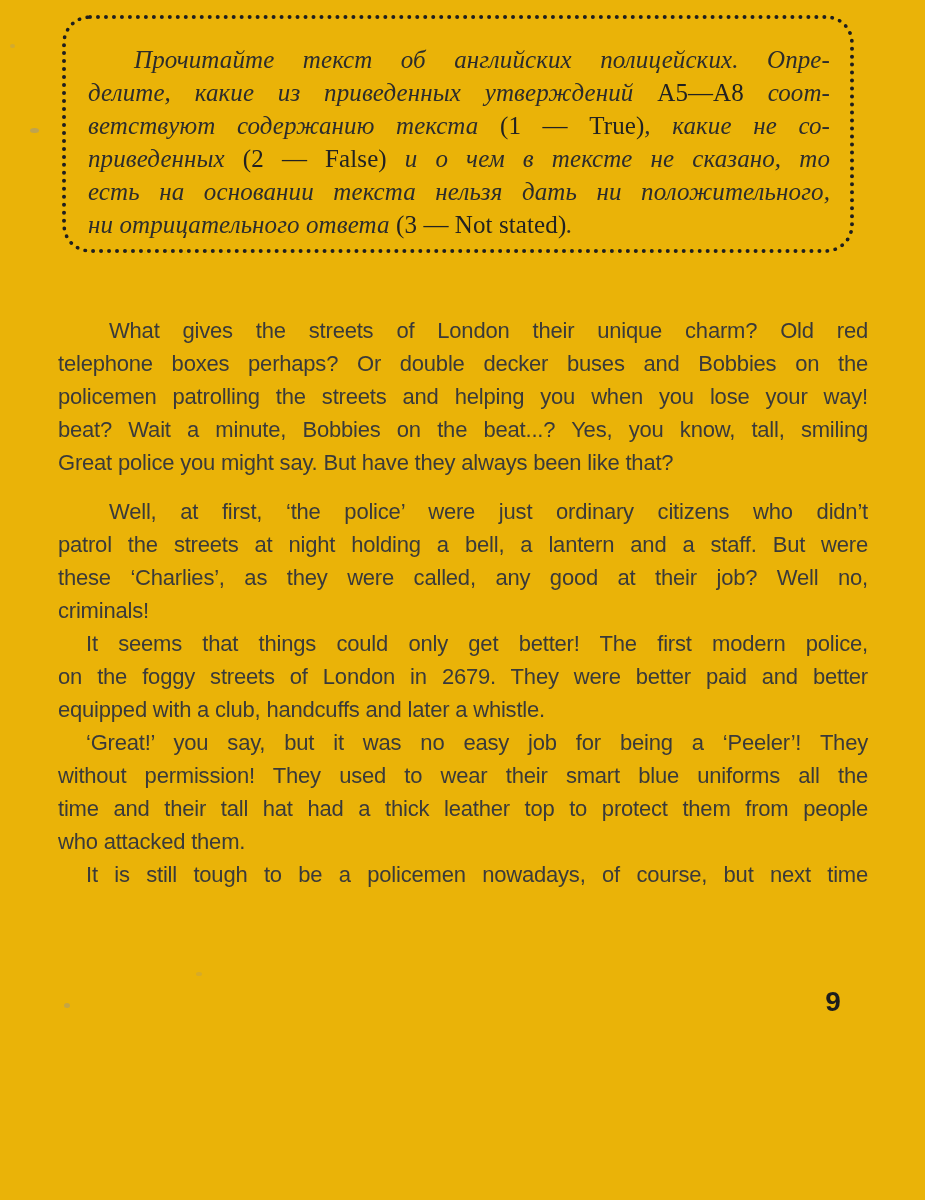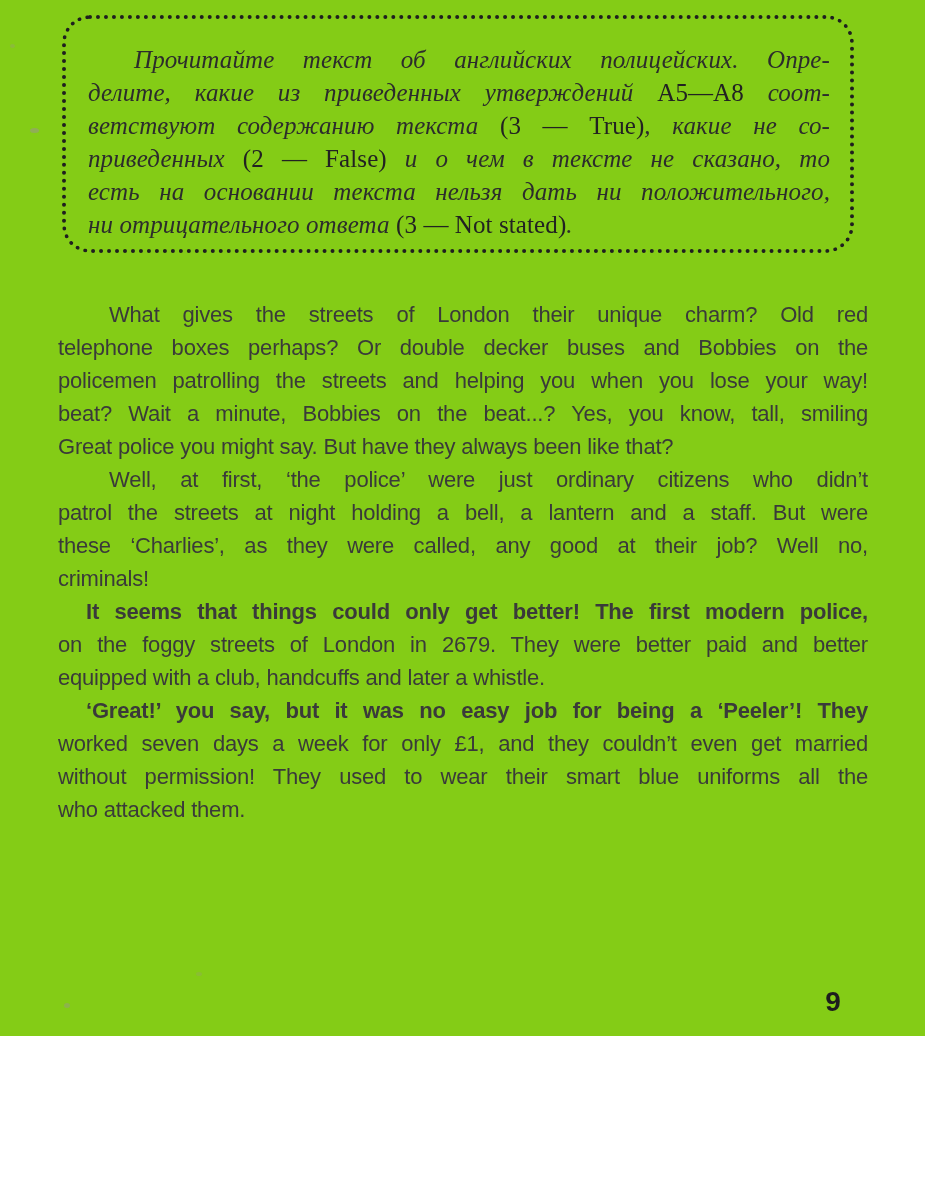--- a/index.html
+++ b/index.html
@@ -1,20 +1,20 @@
 <!DOCTYPE html>
 <html><head>
 <meta charset="utf-8">
 <style>
   html, body { margin: 0; padding: 0; background: #ffffff; }
   .page {
     position: relative;
     width: 925px;
-    height: 1036px;
-    background: #84cc16;
+    height: 1200px;
+    background: #eab308;
     overflow: hidden;
     font-family: "Liberation Sans", sans-serif;
   }
 
   
   .ibox {
     position: absolute;
     left: 62px;
     top: 15px;
     width: 792px;
@@ -53,22 +53,22 @@
   .para { margin: 0; }
   .body-line {
     font-size: 22px;
     line-height: 33px;
     color: #3a3a3a;
     text-align: justify;
     text-align-last: justify;
     letter-spacing: -0.2px;
   }
   .body-line.last { text-align-last: left; }
-  .para:nth-child(-n+2) .body-line.first { text-indent: 51px; }
-  .para:nth-child(n+3) .body-line.first { text-indent: 28px; font-weight: bold; }
+  .para:nth-child(-n+2) .body-line.first { text-indent: 51px; margin-top: 16px; }
+  .para:nth-child(n+3) .body-line.first { text-indent: 28px; }
 
   
   .pagenum {
     position: absolute;
     left: 816px;
     top: 986px;
     width: 34px;
     font-size: 28px;
     font-weight: 700;
     color: #1d1d1d;
@@ -89,21 +89,21 @@
 </style>
 </head>
 <body>
 
 <div class="page">
 
   <div class="ibox">
     <div id="ibox-text">
         <div class="ibox-line first"><span class="seg-italic">Прочитайте текст об английских полицейских. Опре-</span></div>
         <div class="ibox-line"><span class="seg-italic">делите, какие из приведенных утверждений </span><span class="seg-bold">A5—A8</span><span class="seg-italic"> соот-</span></div>
-        <div class="ibox-line"><span class="seg-italic">ветствуют содержанию текста </span><span class="seg-bold">(3 — True)</span><span class="seg-italic">, какие не со-</span></div>
+        <div class="ibox-line"><span class="seg-italic">ветствуют содержанию текста </span><span class="seg-bold">(1 — True)</span><span class="seg-italic">, какие не со-</span></div>
         <div class="ibox-line"><span class="seg-italic">приведенных </span><span class="seg-bold">(2 — False)</span><span class="seg-italic"> и о чем в тексте не сказано, то</span></div>
         <div class="ibox-line"><span class="seg-italic">есть на основании текста нельзя дать ни положительного,</span></div>
         <div class="ibox-line last"><span class="seg-italic">ни отрицательного ответа </span><span class="seg-bold">(3 — Not stated)</span><span class="seg-italic">.</span></div>
       </div>
   </div>
 
   <div id="body-text" class="body-text">
       <div class="para">
         <div class="body-line first">What gives the streets of London their unique charm? Old red</div>
         <div class="body-line">telephone boxes perhaps? Or double decker buses and Bobbies on the</div>
@@ -117,23 +117,26 @@
         <div class="body-line">these ‘Charlies’, as they were called, any good at their job? Well no,</div>
         <div class="body-line last">criminals!</div>
       </div>
       <div class="para">
         <div class="body-line first">It seems that things could only get better! The first modern police,</div>
         <div class="body-line">on the foggy streets of London in 2679. They were better paid and better</div>
         <div class="body-line last">equipped with a club, handcuffs and later a whistle.</div>
       </div>
       <div class="para">
         <div class="body-line first">‘Great!’ you say, but it was no easy job for being a ‘Peeler’! They</div>
-        <div class="body-line">worked seven days a week for only £1, and they couldn’t even get married</div>
         <div class="body-line">without permission! They used to wear their smart blue uniforms all the</div>
+        <div class="body-line">time and their tall hat had a thick leather top to protect them from people</div>
         <div class="body-line last">who attacked them.</div>
+      </div>
+      <div class="para">
+        <div class="body-line first">It is still tough to be a policemen nowadays, of course, but next time</div>
       </div>
     </div>
 
   <div class="pagenum">9</div>
 
   <div class="speck s1"></div>
   <div class="speck s2"></div>
   <div class="speck s3"></div>
   <div class="speck s4"></div>
 

